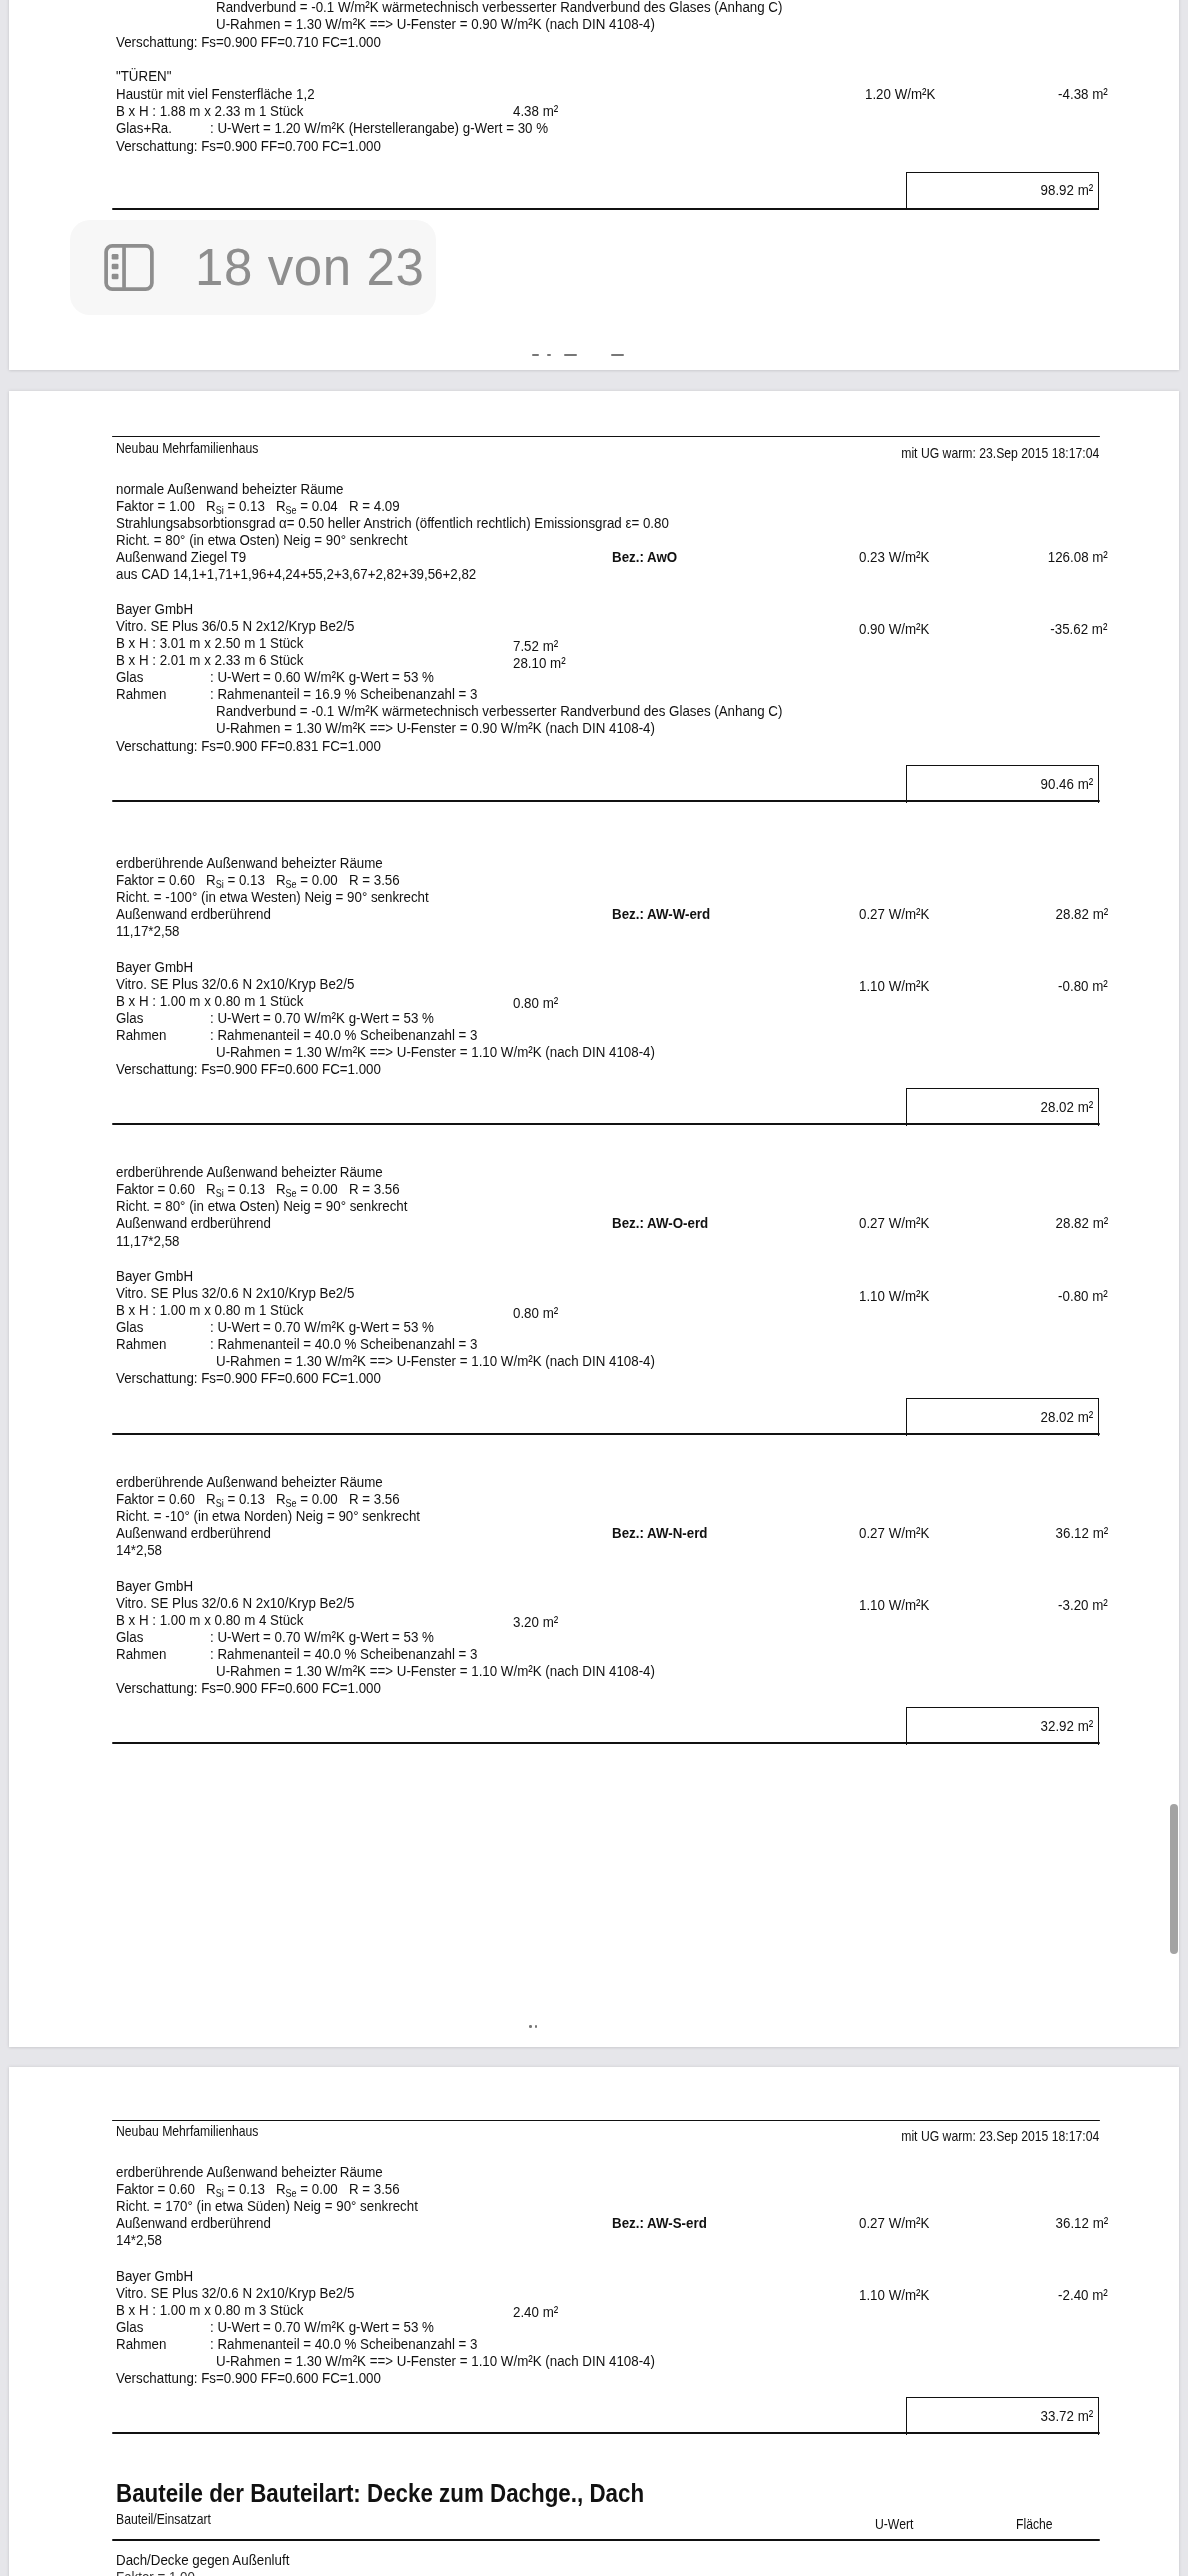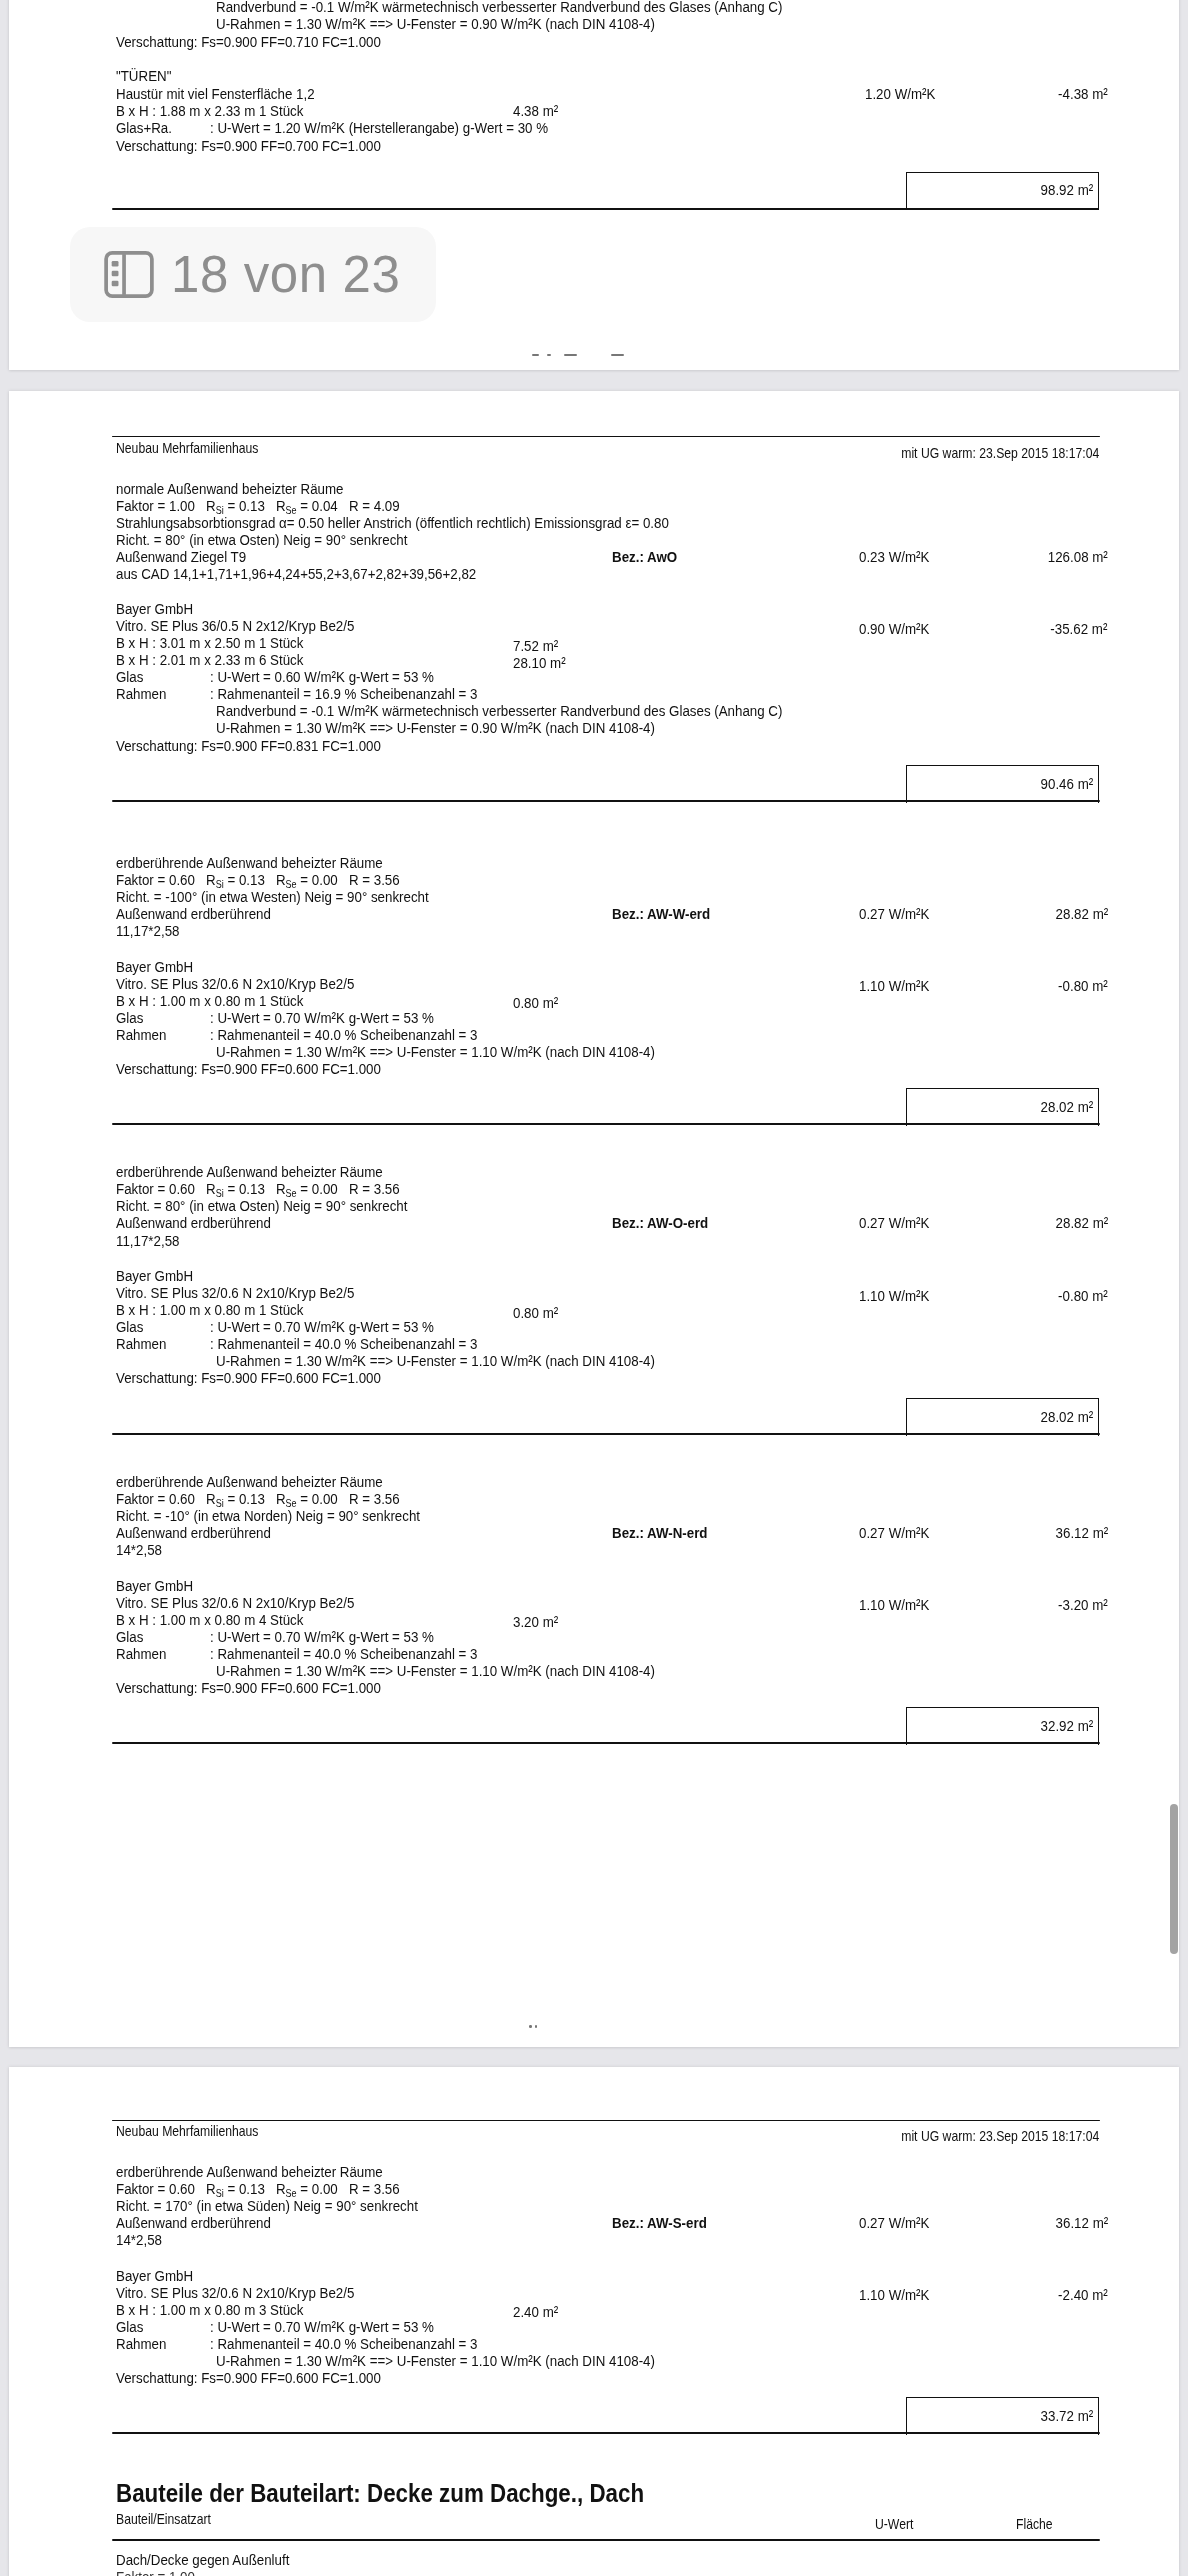--- a/index.html
+++ b/index.html
@@ -66,21 +66,21 @@
   <div class="ln" style="left:504px; top:114px;">4.38 m²</div>
   <div class="ln" style="left:107px; top:131px;">Glas+Ra.</div>
   <div class="ln" style="left:201px; top:131px;">: U-Wert = 1.20 W/m²K (Herstellerangabe)  g-Wert = 30 %</div>
   <div class="ln" style="left:107px; top:149px;">Verschattung:  Fs=0.900  FF=0.700  FC=1.000</div>
 
   <div class="sumbox" style="left:897px; top:184px; width:191px; height:37px;">
     <div class="sumval">98.92 m²</div>
   </div>
   <div class="rule" style="left:103px; top:220px; width:987px;"></div>
 
-  <div id="badge" style="top:239px;">
+  <div id="badge" style="top:232px;gap:24px;">
     <svg viewBox="0 0 80 76">
       <rect x="3" y="3" width="74" height="70" rx="10" ry="10" fill="none" stroke="#8e8e8e" stroke-width="6"></rect>
       <line x1="32" y1="5" x2="32" y2="71" stroke="#8e8e8e" stroke-width="6"></line>
       <rect x="12" y="16" width="11" height="9" rx="2" fill="#8e8e8e"></rect>
       <rect x="12" y="32" width="11" height="9" rx="2" fill="#8e8e8e"></rect>
       <rect x="12" y="48" width="11" height="9" rx="2" fill="#8e8e8e"></rect>
     </svg>
     <span class="txt">18 von 23</span>
   </div>
 

